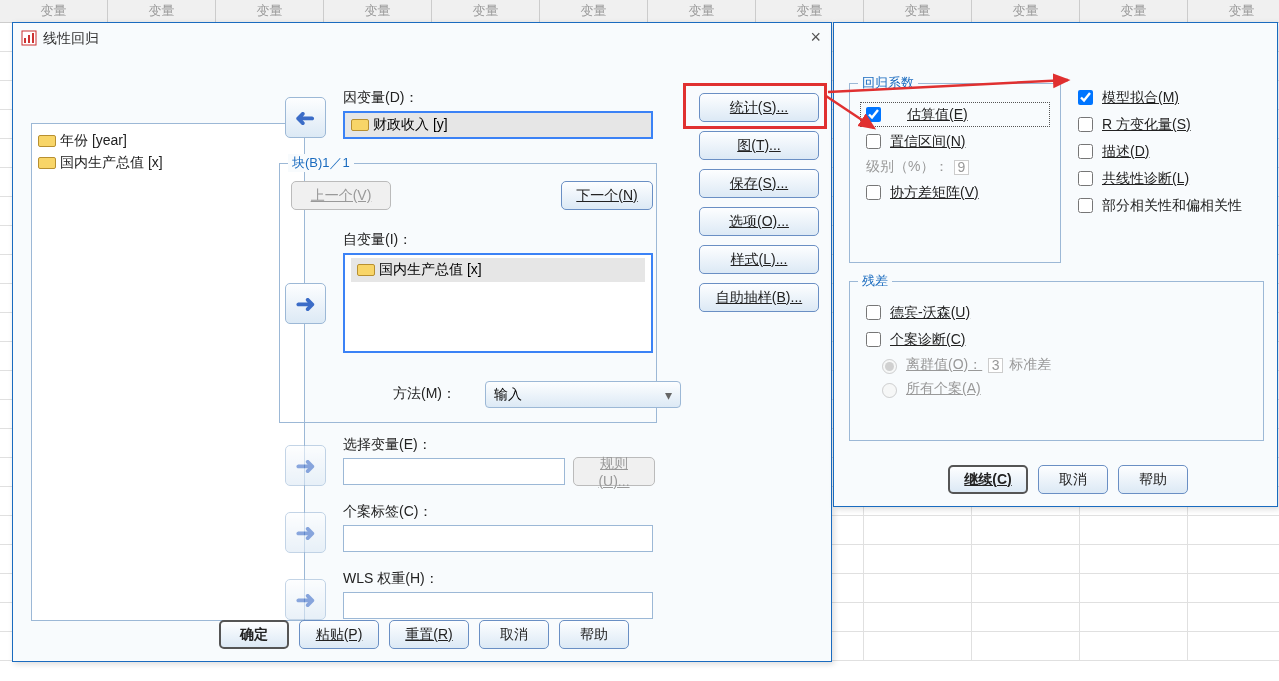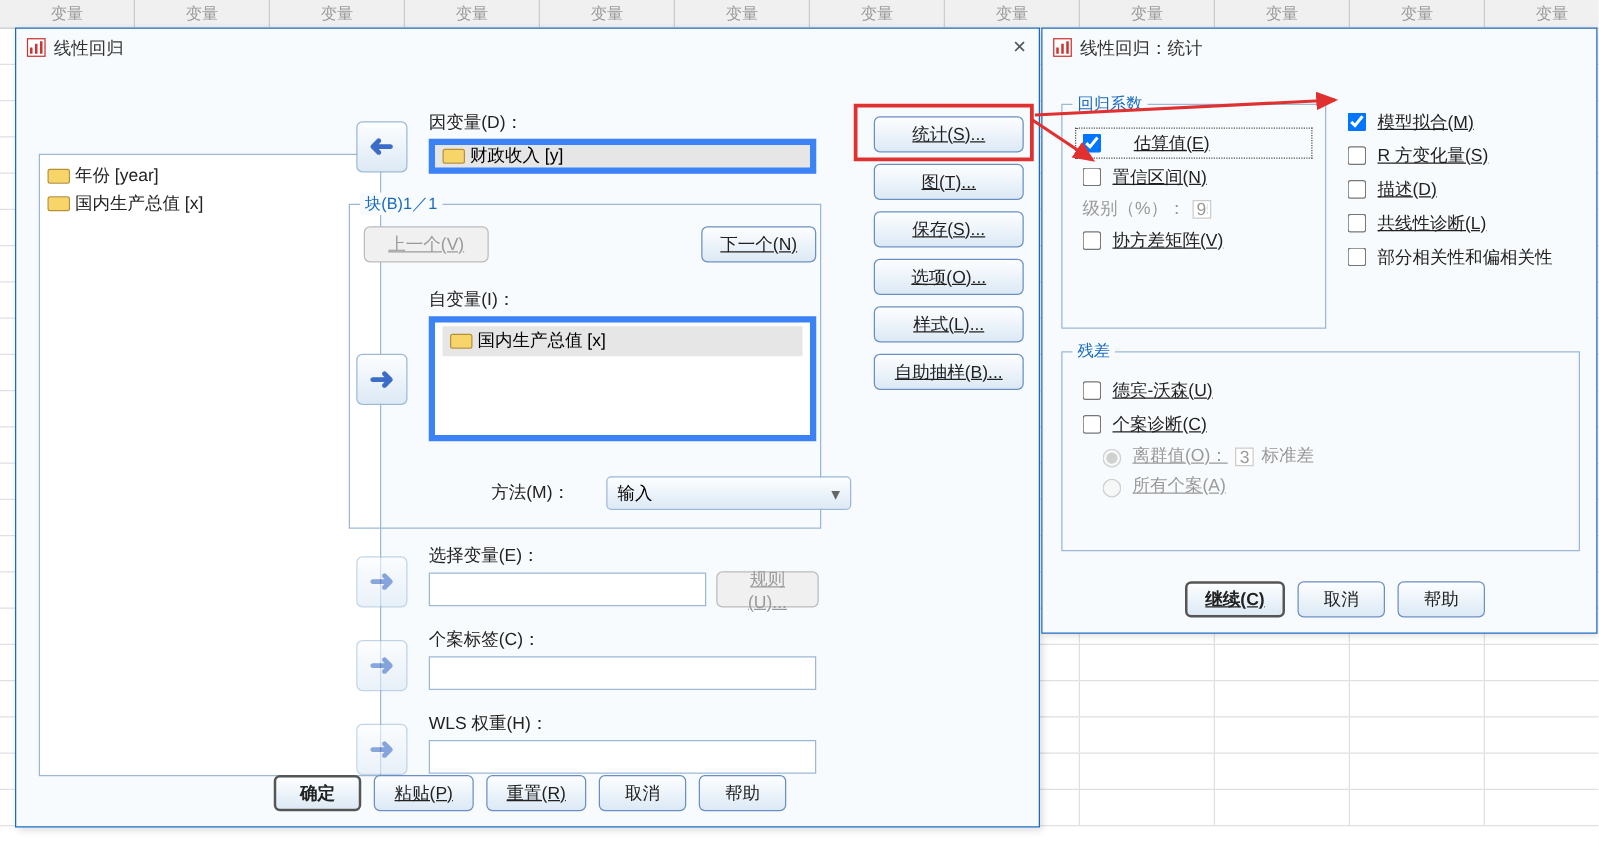--- a/index.html
+++ b/index.html
@@ -24,21 +24,21 @@
   .ruler-icon { display:inline-block; width:18px; height:12px; background:linear-gradient(90deg,#f8d568,#f8d568); border:1px solid #b89030; border-radius:2px; }
   
   .lbl { position:absolute; color:#222; }
   .u { text-decoration:underline; }
   
   .arrow-btn { position:absolute; width:41px; height:41px; border:1px solid #9cb8d6; background:linear-gradient(#fdfeff,#dce9f5); border-radius:5px; display:flex; align-items:center; justify-content:center; cursor:pointer; }
   .arrow-btn.disabled { opacity:0.6; }
   .arrow-glyph { font-size:24px; color:#3b6cc7; font-weight:bold; }
   .arrow-left .arrow-glyph { transform:scaleX(-1); }
   
-  .field-box { position:absolute; background:#e6e6e6; border:5px solid #3b82f6; padding:3px 6px; display:flex; align-items:center; gap:4px; }
+  .field-box { position:absolute; background:#e6e6e6; border:2px solid #3b82f6; padding:3px 6px; display:flex; align-items:center; gap:4px; }
   .field-box.white { background:#fff; }
   .text-input { position:absolute; background:#fff; border:1px solid #9cb8d6; height:27px; padding:2px 6px; }
   
   .fs { position:absolute; border:1px solid #9cb8d6; }
   .fs-legend { position:absolute; top:-10px; left:8px; background:#f8fbfd; padding:0 4px; color:#1a6bbf; font-size:13px; }
   
   .btn { border:1px solid #6a8fc4; background:linear-gradient(#fdfeff,#dce9f5); border-radius:5px; height:29px; padding:0 12px; cursor:pointer; display:inline-flex; align-items:center; justify-content:center; color:#222; }
   .btn.disabled { color:#999; border-color:#bbb; background:#f0f0f0; }
   .btn.primary { border:2px solid #555; font-weight:bold; }
   
@@ -494,29 +494,20 @@
       </button>
     <button class="btn" style="width:80px;">
         <span class="u">重置(R)</span>
       </button>
     <button class="btn" style="width:70px;">取消</button>
     <button class="btn" style="width:70px;">帮助</button>
   </div>
 </div>
 
 <div id="dlg-stats" class="dialog">
-  <div class="dialog-title">
-    <svg class="icon" viewBox="0 0 16 16">
-        <rect x="1" y="1" width="14" height="14" fill="#fff" stroke="#c33"></rect>
-        <rect x="3" y="8" width="2" height="5" fill="#c33"></rect>
-        <rect x="7" y="5" width="2" height="8" fill="#c33"></rect>
-        <rect x="11" y="3" width="2" height="10" fill="#c33"></rect>
-      </svg>
-    <span>线性回归：统计</span>
-  </div>
 
   <div class="fs" style="left:15px; top:60px; width:212px; height:180px;">
     <div class="fs-legend">回归系数</div>
     <div style="padding:14px 12px 8px 12px;">
       <label class="chk focus-dotted">
           <input type="checkbox" checked="" style="">
           <span class="u">估算值(E)</span>
         </label>
       <label class="chk">
           <input type="checkbox" style="">

